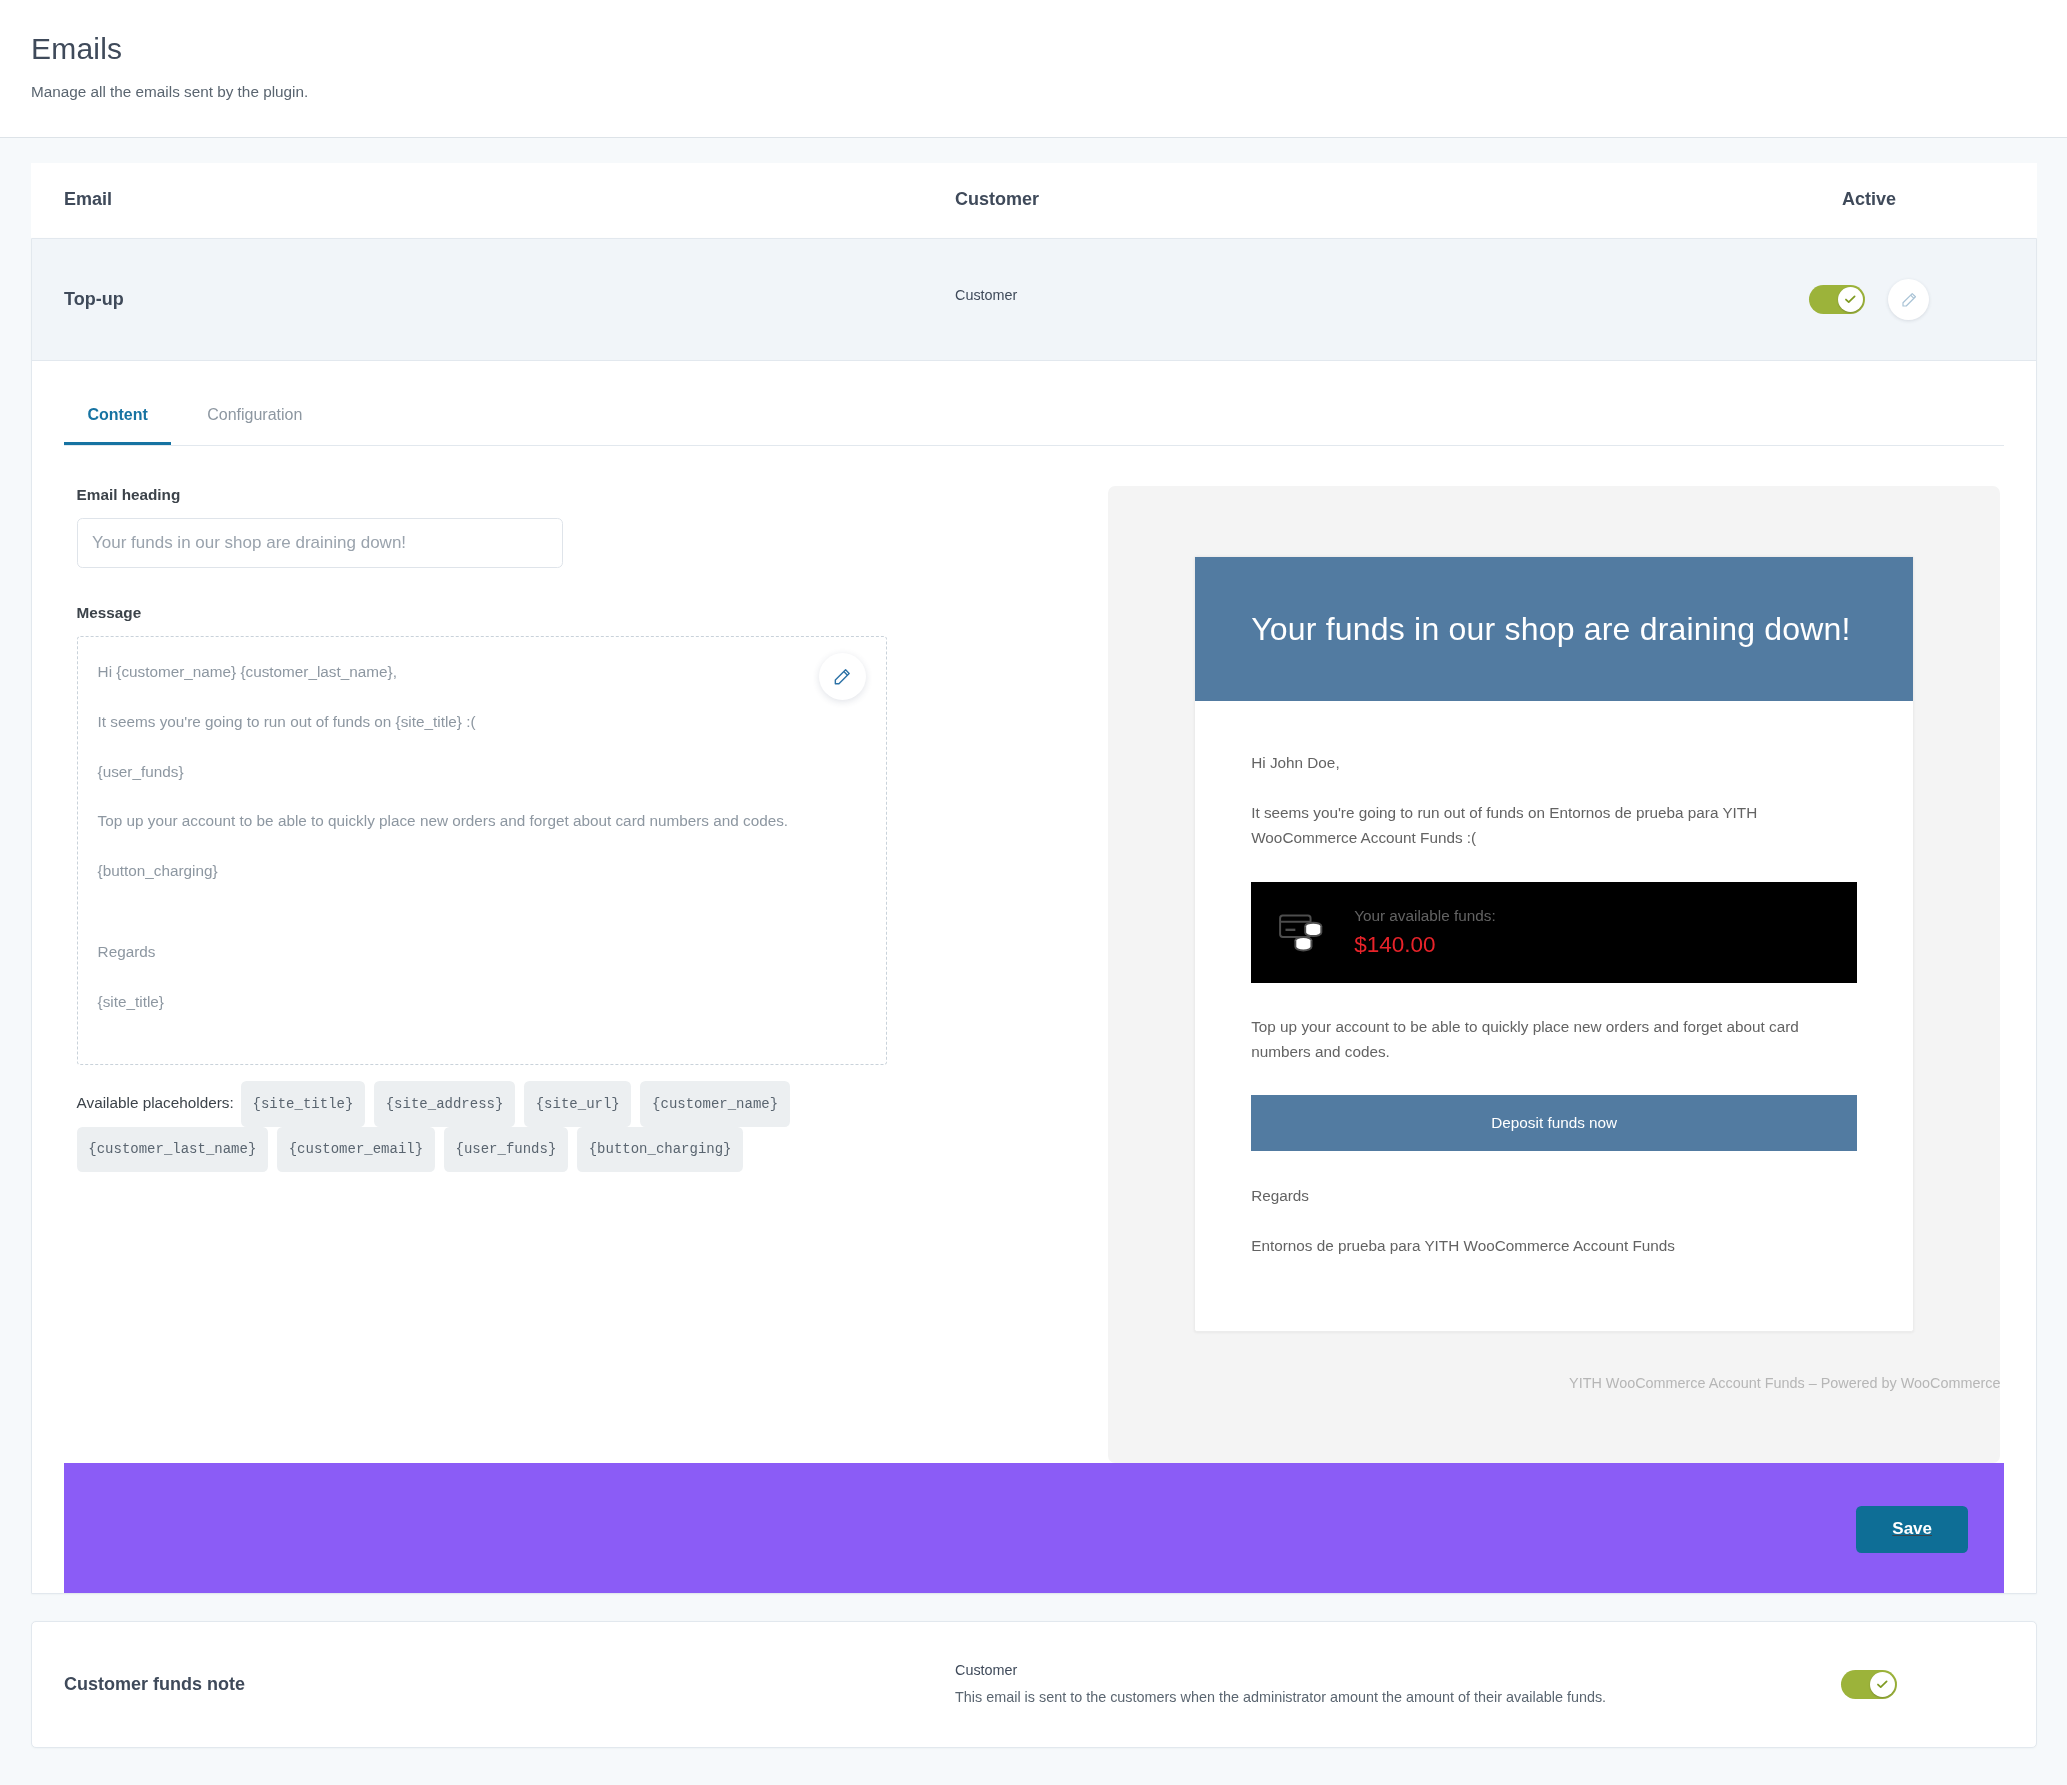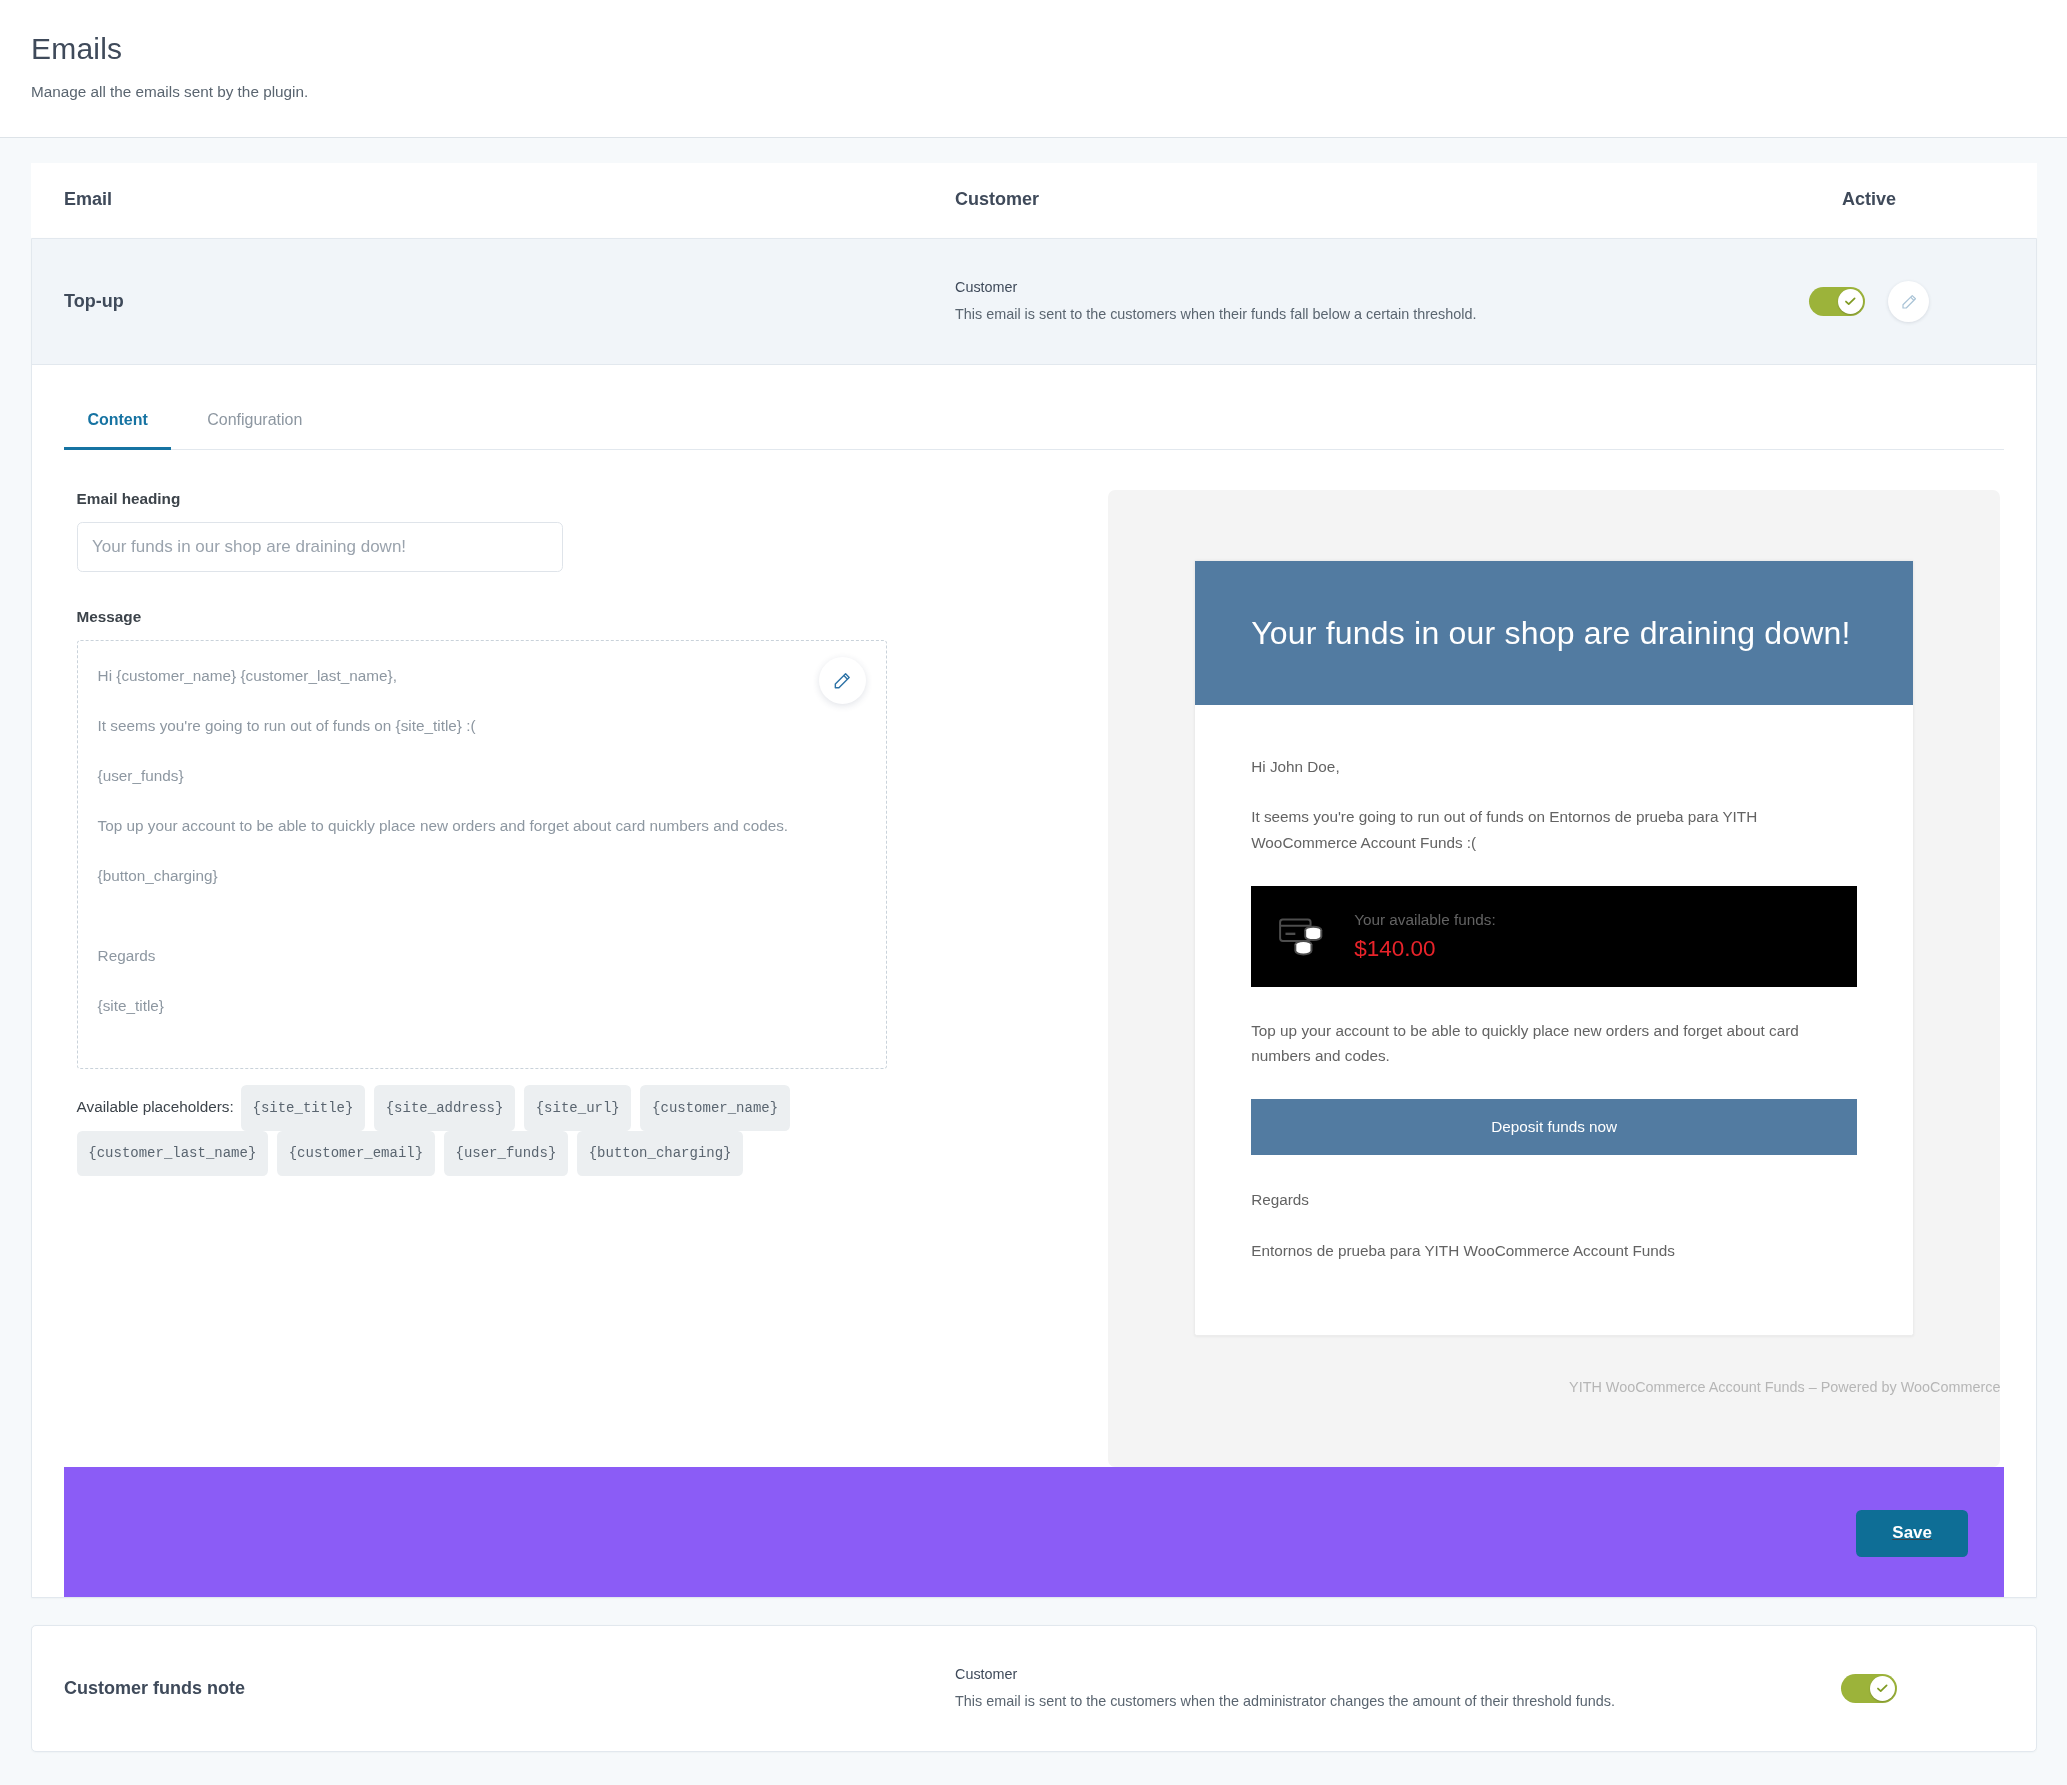--- a/index.html
+++ b/index.html
@@ -346,21 +346,20 @@
     <div class="th receiver">Customer</div>
     <div class="th active">Active</div>
   </div>
 
   <div class="email-card">
 
     <div class="row-head">
       <div class="row-name">Top-up</div>
       <div class="row-receiver">
         <div class="receiver-type">Customer</div>
-        <div class="receiver-desc">This email is sent to the customers when their funds fall below a certain threshold.</div>
       </div>
       <div class="row-active">
         <div class="toggle">
           <div class="knob">
             <svg viewBox="0 0 16 16">
               <path d="M2.5 8.3 L6 11.6 L13.5 4.2" fill="none" stroke="#7f9a22" stroke-width="2.2" stroke-linecap="round" stroke-linejoin="round"></path>
             </svg>
           </div>
         </div>
         <div class="edit-round">
@@ -455,21 +454,21 @@
       </div>
     </div>
   </div>
 </div>
 
 <div class="second-wrap">
   <div class="simple-row">
     <div class="row-name">Customer funds note</div>
     <div class="row-receiver">
       <div class="receiver-type">Customer</div>
-      <div class="receiver-desc">This email is sent to the customers when the administrator changes the amount of their threshold funds.</div>
+      <div class="receiver-desc">This email is sent to the customers when the administrator amount the amount of their available funds.</div>
     </div>
     <div class="row-active">
       <div class="toggle">
         <div class="knob">
           <svg viewBox="0 0 16 16">
             <path d="M2.5 8.3 L6 11.6 L13.5 4.2" fill="none" stroke="#7f9a22" stroke-width="2.2" stroke-linecap="round" stroke-linejoin="round"></path>
           </svg>
         </div>
       </div>
     </div>

